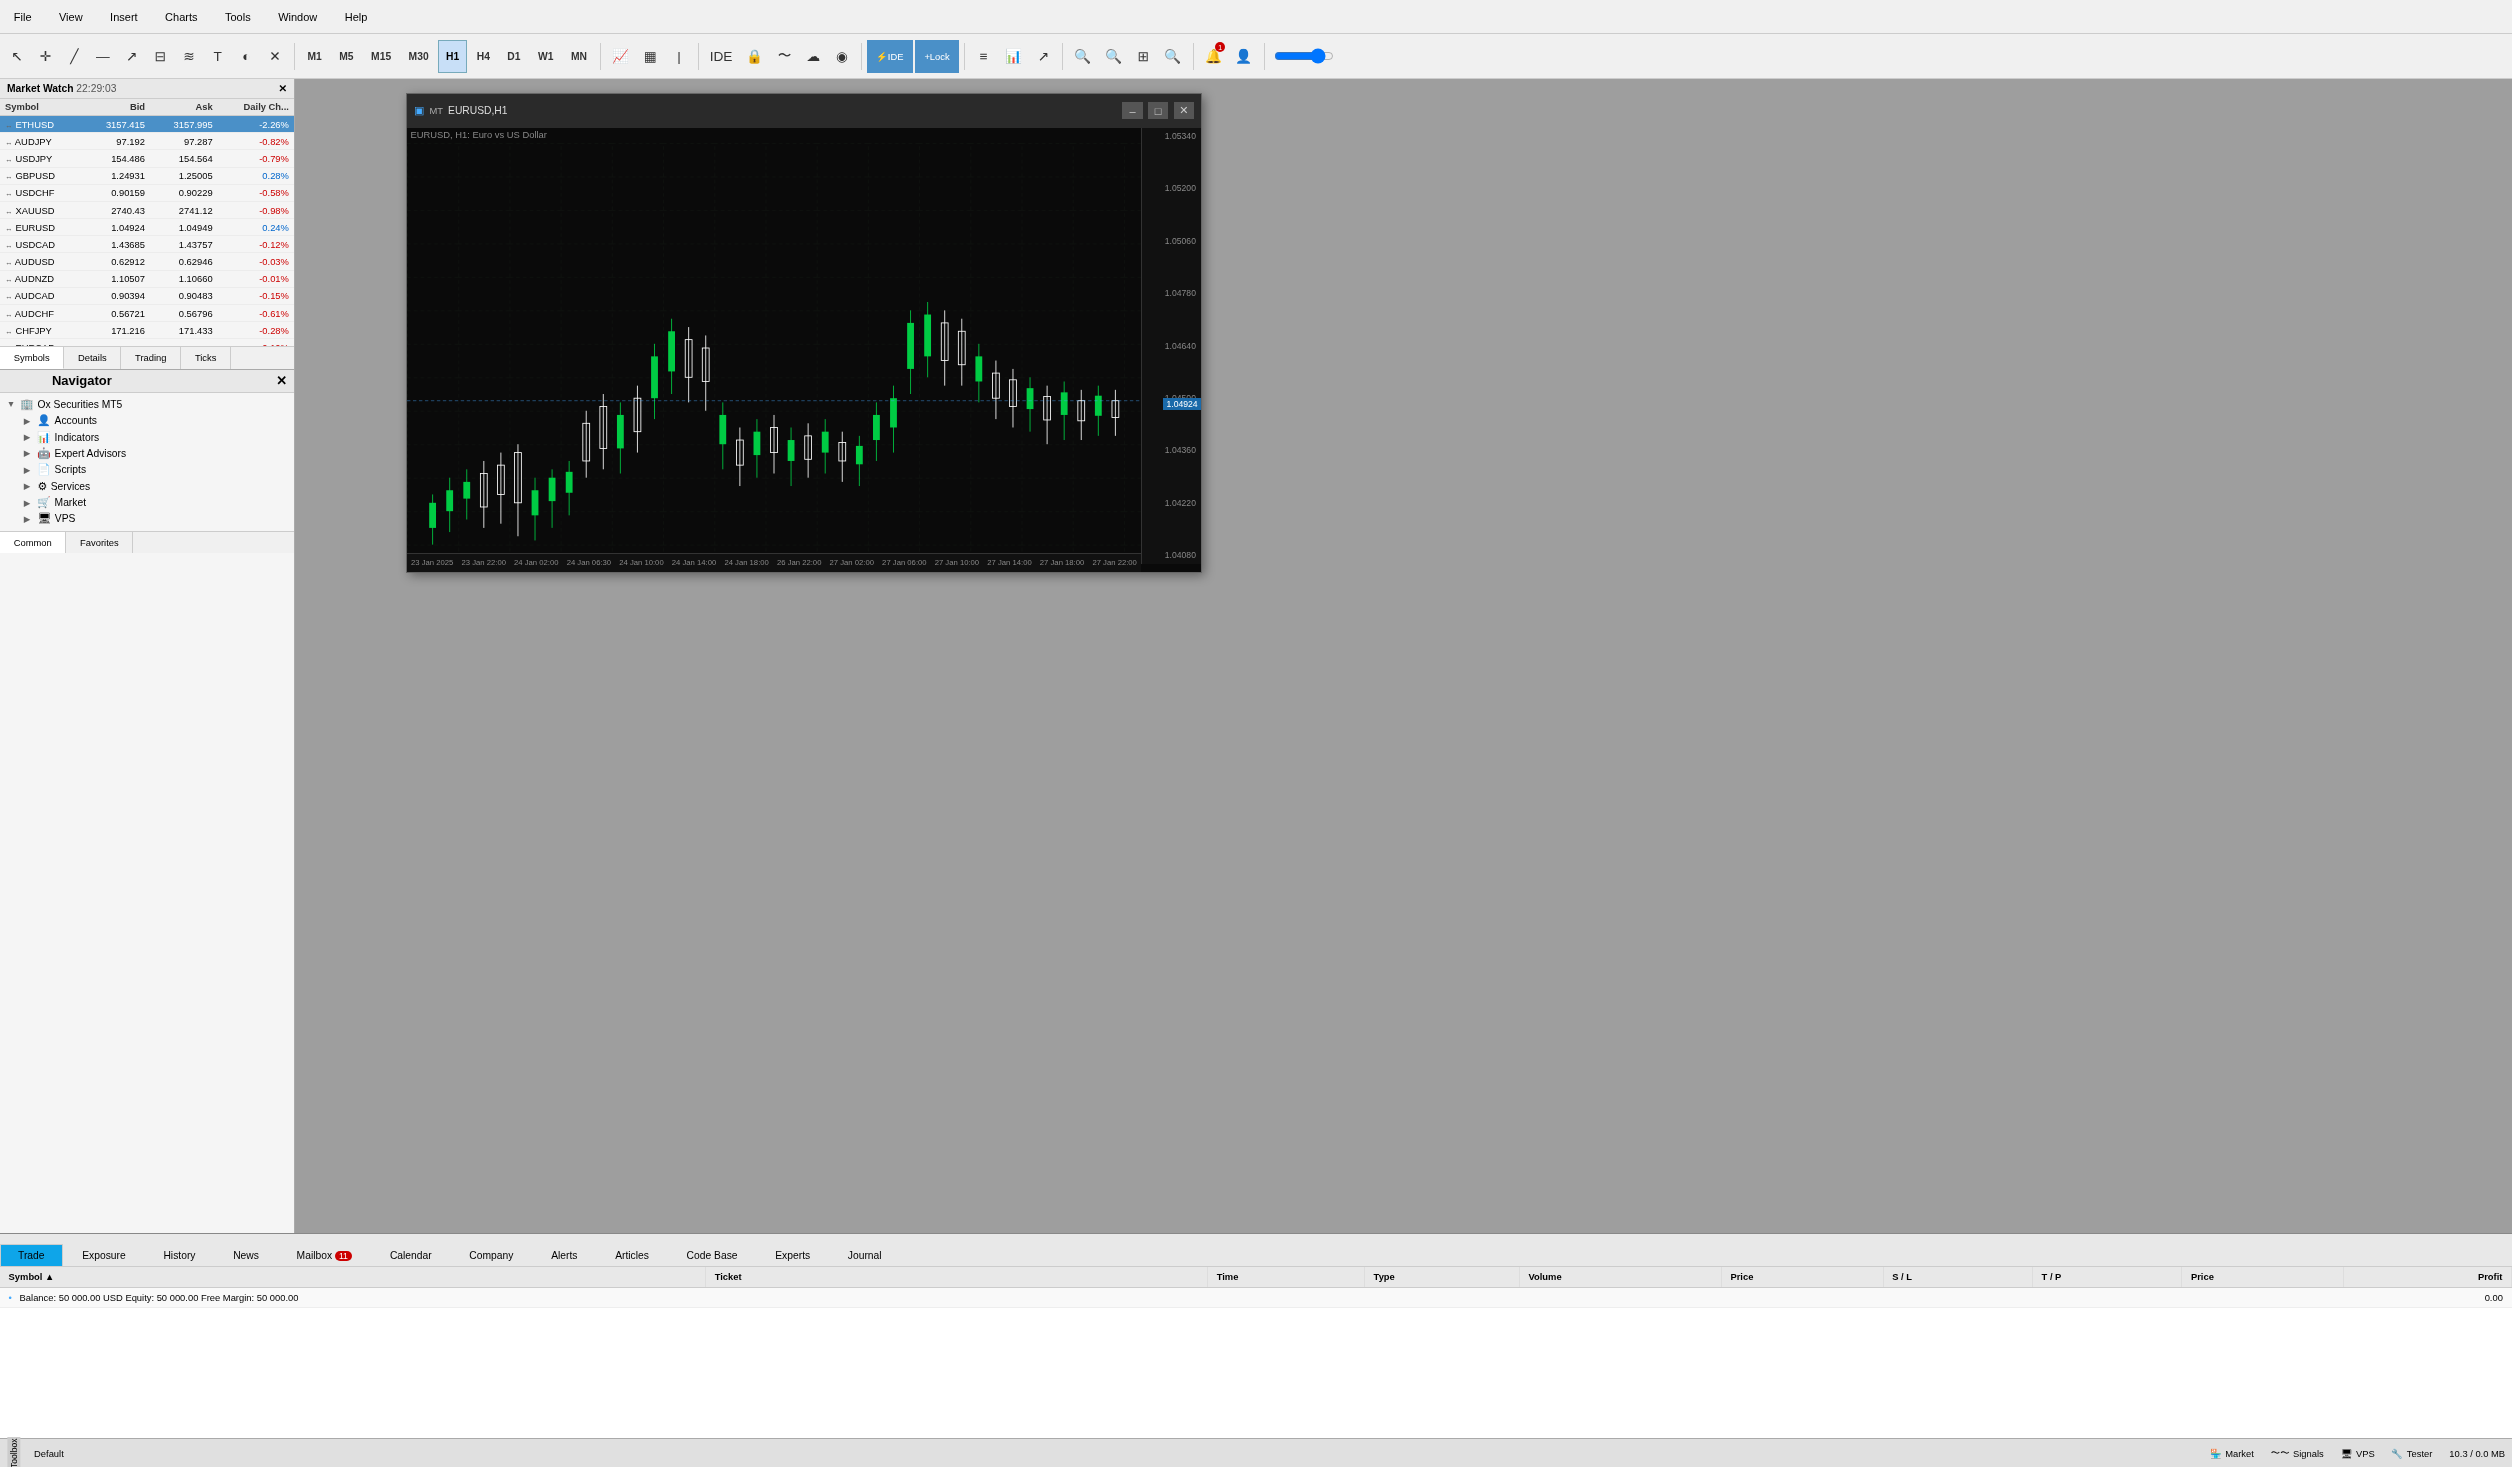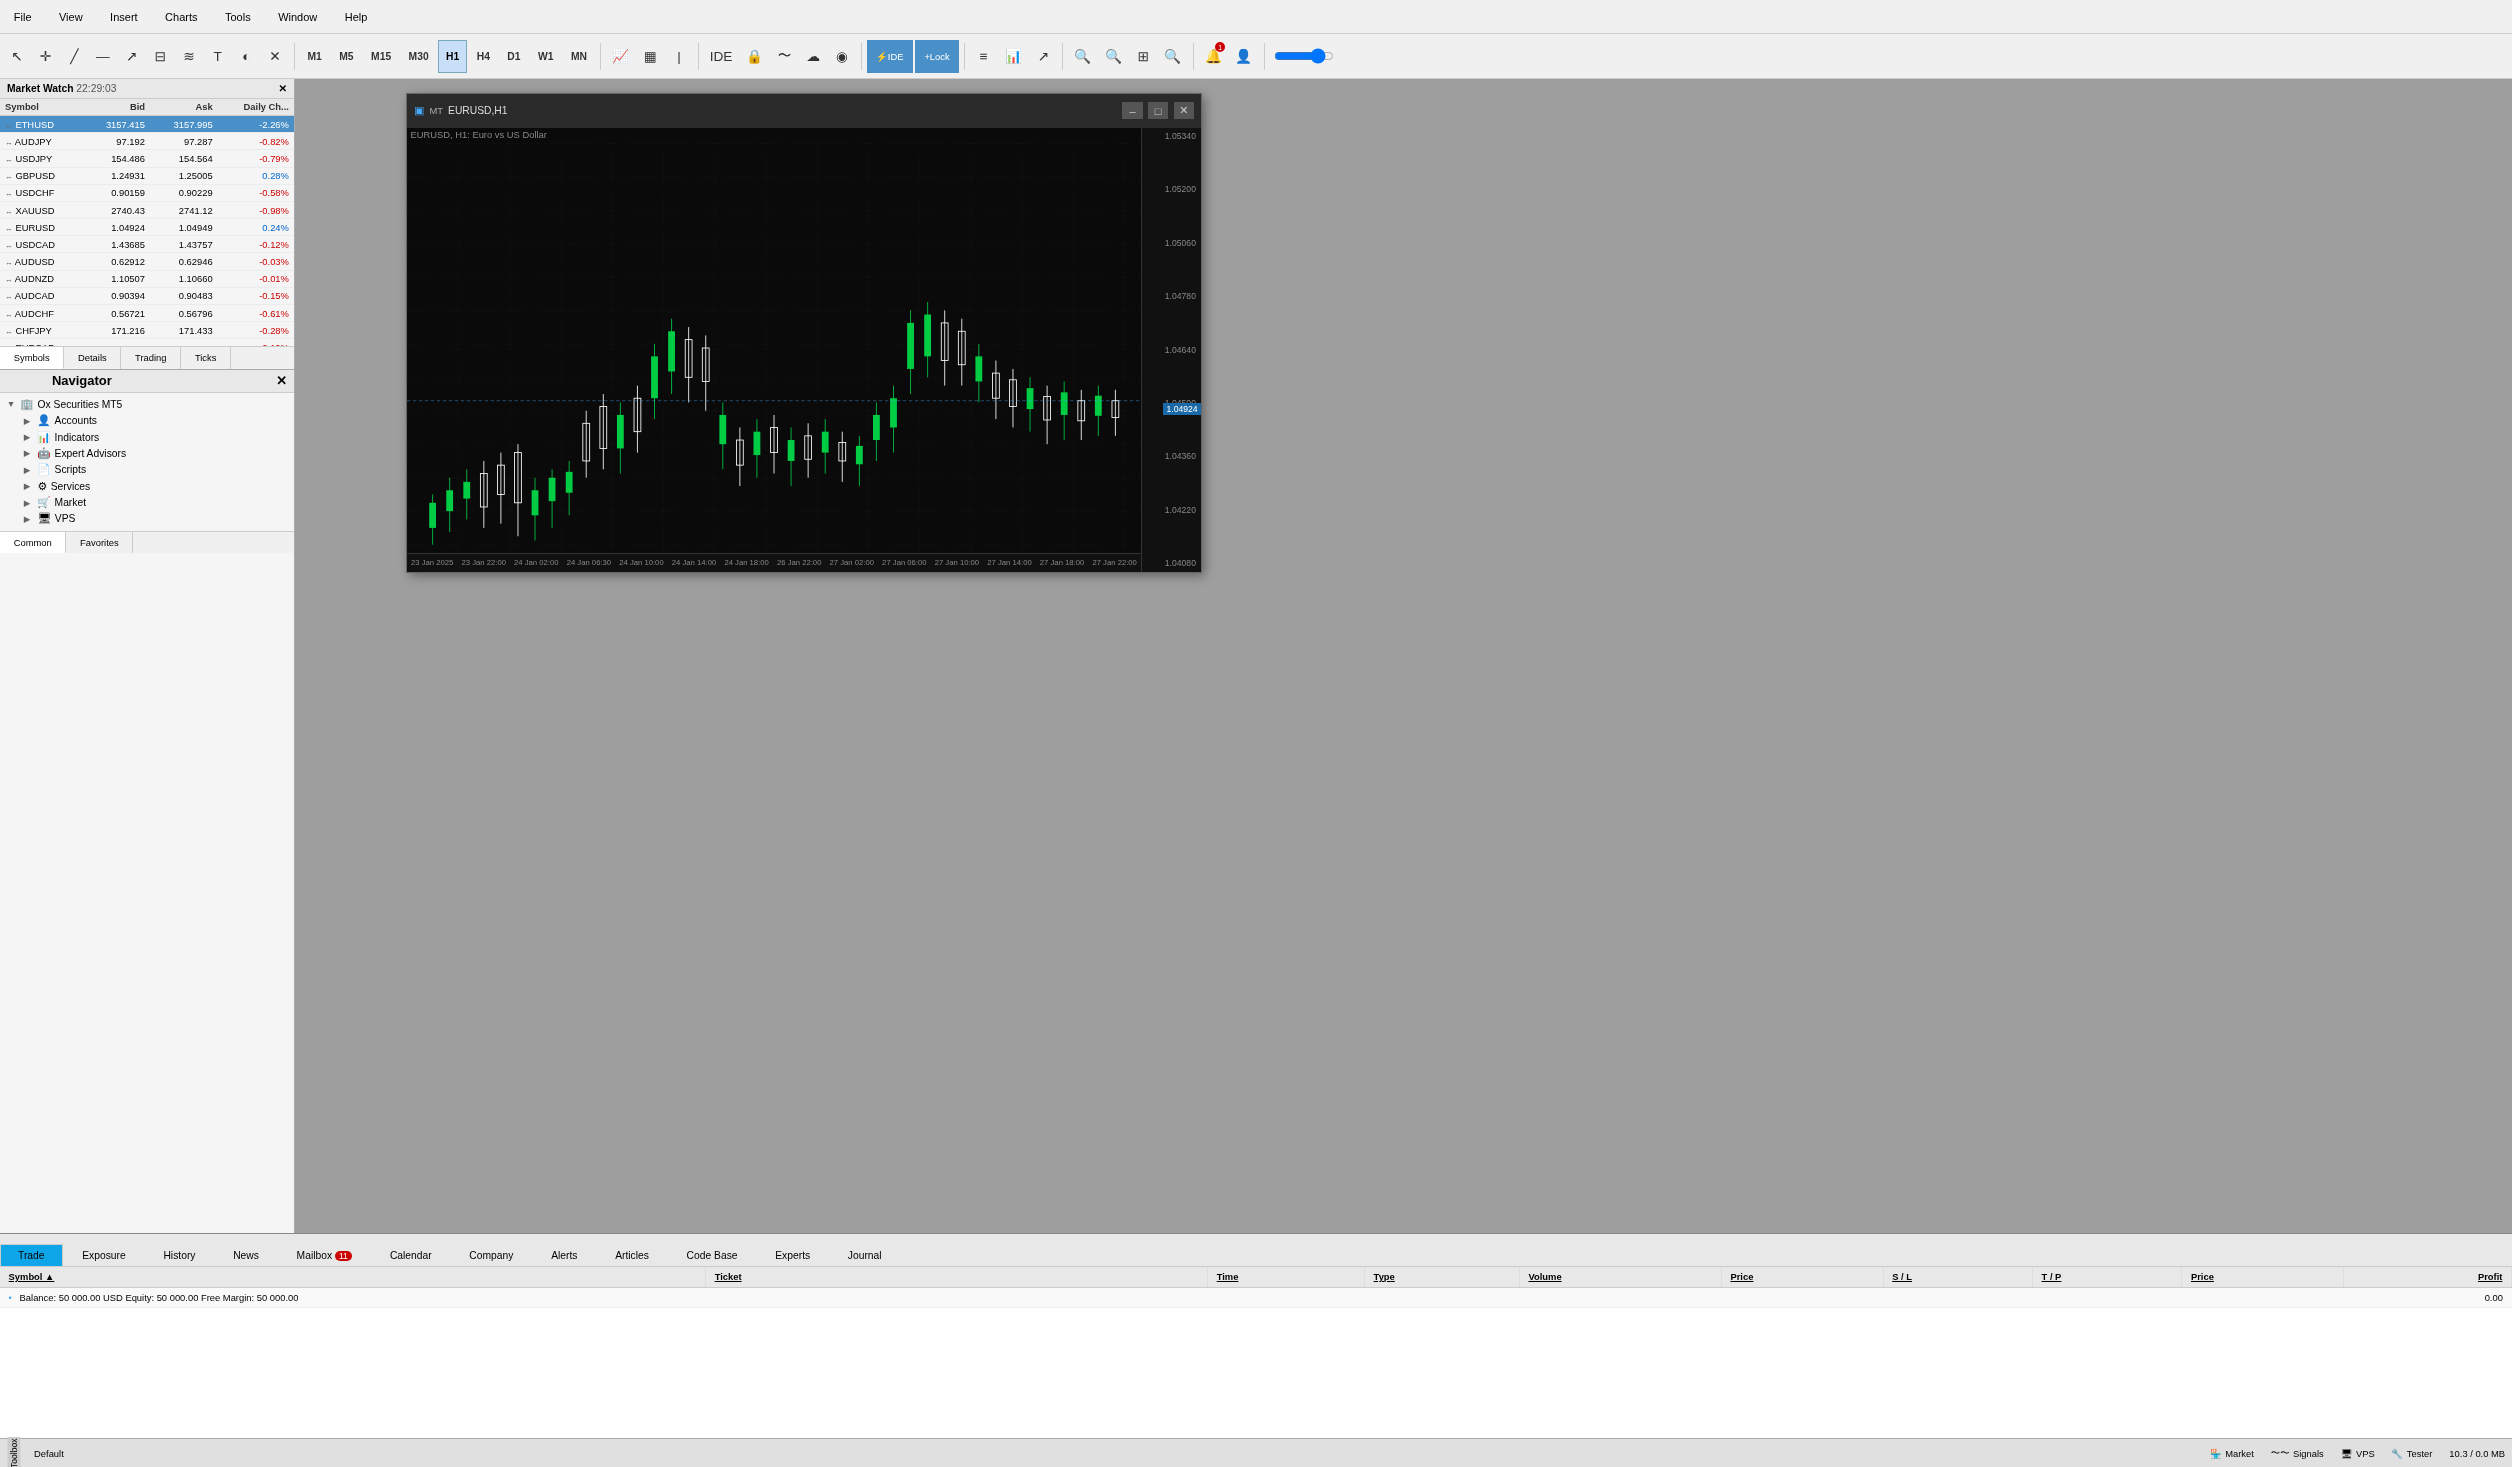--- a/index.html
+++ b/index.html
@@ -83,39 +83,39 @@
     #trade-terminal { background: #f5f5f5; border-top: 1.7px solid #888; }
     #trade-tabs { display: flex; background: #e8e8e8; border-bottom: 0.9px solid #ccc; height: 33px; align-items: flex-end; }
     .trade-tab { padding: 5.1px 17px; font-size: 10.3px; cursor: pointer; border: 0.9px solid transparent; border-bottom: none; margin-right: 1.7px; }
     .trade-tab.active { background: #0ea5e9; border-color: #ccc; color: #000; }
     .trade-tab .badge { background: #cc0000; color: #fff; border-radius: 6.9px; padding: 0 4.3px; font-size: 8.6px; margin-left: 2.6px; }
 
     
     #trade-table-container { background: #fff; }
     .trade-table { width: 100%; border-collapse: collapse; }
     .trade-table thead tr { background: #e8e8e8; }
-    .trade-table thead th { padding: 4.3px 8.6px; text-align: left; font-size: 9.4px; border-bottom: 0.9px solid #ccc; border-right: 0.9px solid #ddd; font-weight: bold; cursor: pointer; text-decoration: underline; }
+    .trade-table thead th { padding: 4.3px 8.6px; text-align: left; font-size: 9.4px; border-bottom: 0.9px solid #ccc; border-right: 0.9px solid #ddd; font-weight: bold; cursor: pointer; }
     .trade-table thead th:last-child { text-align: right; }
     .trade-table tbody td { padding: 4.3px 8.6px; font-size: 9.4px; border-bottom: 0.9px solid #eee; }
     .balance-row { background: #f9f9f9; font-size: 10.3px; }
     .balance-row td { padding: 5.1px 8.6px; }
 
     
     #status-bar { background: #e0e0e0; height: 29px; display: flex; align-items: center; border-top: 0.9px solid #aaa; padding: 0 6.9px; justify-content: space-between; font-size: 9.4px; }
     #status-bar-left { display: flex; align-items: center; gap: 6.9px; }
     #status-bar-right { display: flex; align-items: center; gap: 13.7px; }
     .status-item { display: flex; align-items: center; gap: 3.4px; }
 
     
     #mw-scroll { position: relative; overflow: hidden; height: 247px; }
 
     .sym-arrow { color: #666; font-size: 7.7px; }
 
     
-    #price-axis { position: absolute; right: 0; top: 0; bottom: 0; width: 60px; background: #111; border-left: 0.9px solid #333; display: flex; flex-direction: column; justify-content: space-between; padding: 3.4px 1.7px; }
+    #price-axis { position: absolute; right: 0; top: 0; bottom: 8px; width: 60px; background: #111; border-left: 0.9px solid #333; display: flex; flex-direction: column; justify-content: space-between; padding: 3.4px 1.7px; }
     .price-tick { color: #888; font-size: 8.6px; text-align: right; padding-right: 3.4px; }
 
     
     #time-axis { position: absolute; bottom: 0; left: 0; right: 60px; height: 19px; background: #111; border-top: 0.9px solid #333; display: flex; align-items: center; justify-content: space-around; }
     .time-tick { color: #888; font-size: 7.7px; }
   </style>
 </head>
 <body>
 
 <div id="menu-bar">

